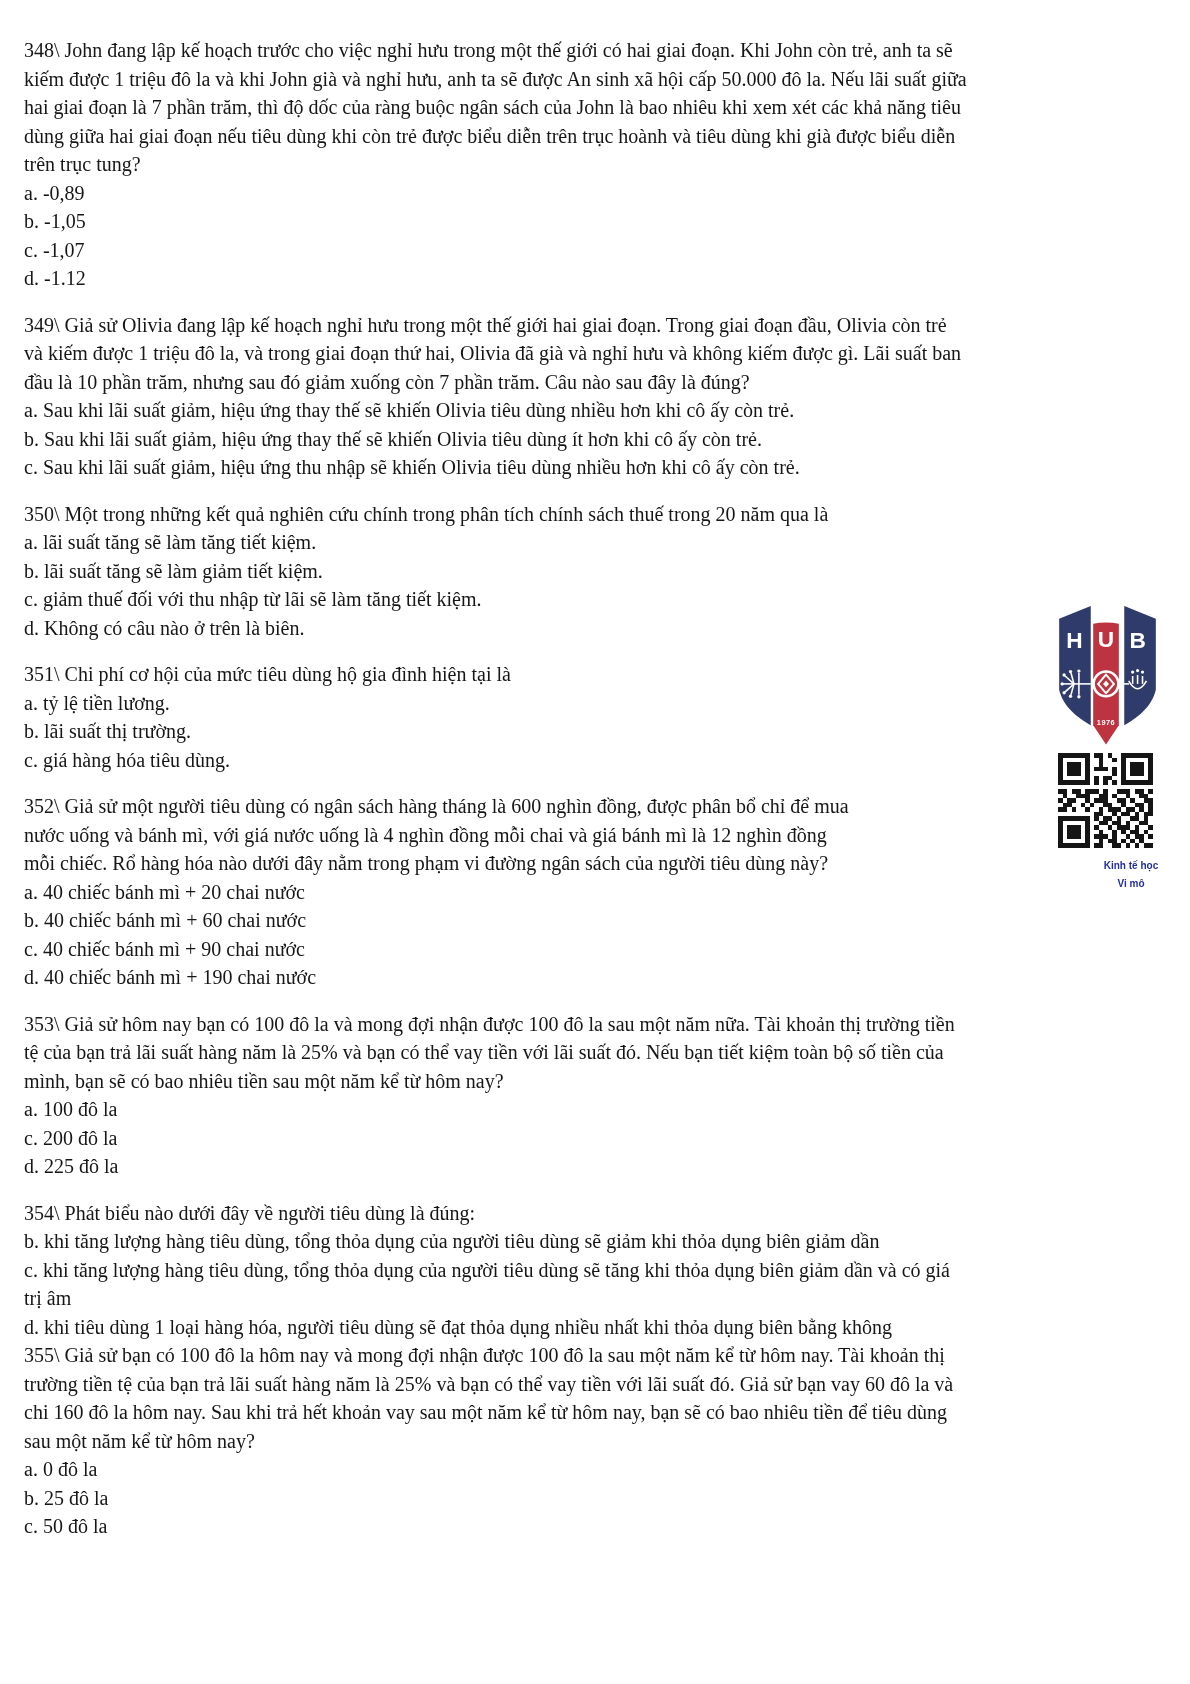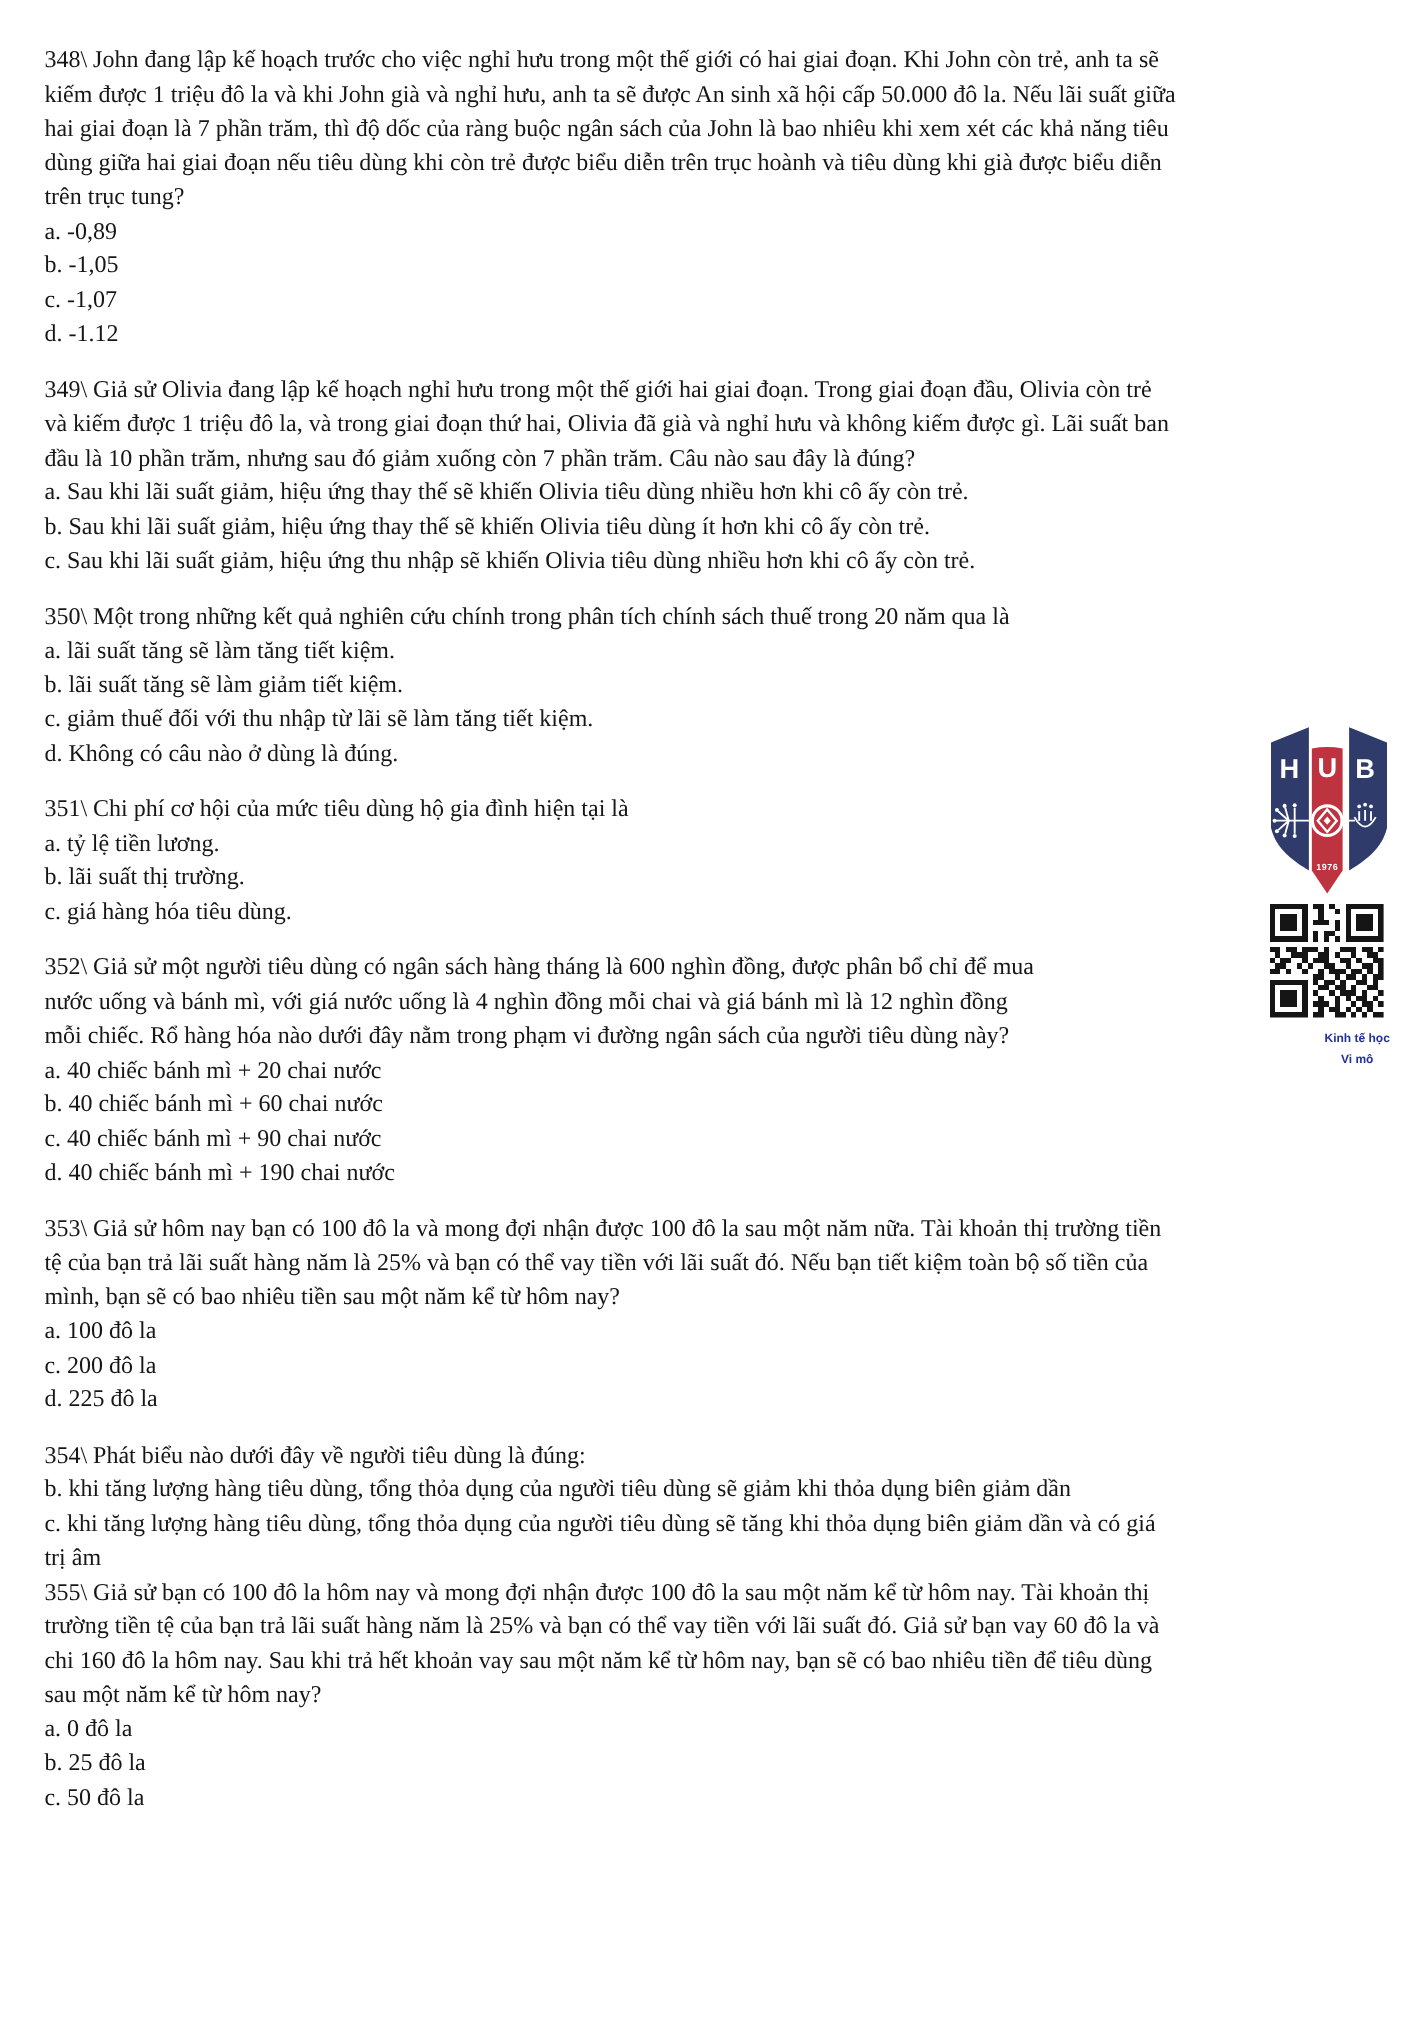--- a/index.html
+++ b/index.html
@@ -5,21 +5,21 @@
   * { margin:0; padding:0; box-sizing:border-box; }
   html,body { background:#ffffff; }
   .page {
     position:relative;
     width:1190px; height:1684px;
     background:#ffffff;
     color:#161616;
     font-family:"Liberation Serif","DejaVu Serif",serif;
     font-size:20px;
     line-height:28.5px;
-    padding:36px 24px 0 37px;
+    padding:36px 24px 0 24px;
     overflow:hidden;
   }
   .question { margin:0 0 18px 0; }
   .question.tight { margin-bottom:0;font-family:Liberation Serif, serif; }
   .stem, .option { white-space:pre; }
   .brand {
     position:absolute; left:1040px; top:605px; width:150px;
     display:block;
   }
   .crest { position:absolute; left:18px; top:0; width:99px; height:143px; }
@@ -64,21 +64,21 @@
     <div class="option">a. Sau khi lãi suất giảm, hiệu ứng thay thế sẽ khiến Olivia tiêu dùng nhiều hơn khi cô ấy còn trẻ.</div>
     <div class="option">b. Sau khi lãi suất giảm, hiệu ứng thay thế sẽ khiến Olivia tiêu dùng ít hơn khi cô ấy còn trẻ.</div>
     <div class="option">c. Sau khi lãi suất giảm, hiệu ứng thu nhập sẽ khiến Olivia tiêu dùng nhiều hơn khi cô ấy còn trẻ.</div>
   </section>
 
   <section class="question">
     <div class="stem">350\ Một trong những kết quả nghiên cứu chính trong phân tích chính sách thuế trong 20 năm qua là</div>
     <div class="option">a. lãi suất tăng sẽ làm tăng tiết kiệm.</div>
     <div class="option">b. lãi suất tăng sẽ làm giảm tiết kiệm.</div>
     <div class="option">c. giảm thuế đối với thu nhập từ lãi sẽ làm tăng tiết kiệm.</div>
-    <div class="option">d. Không có câu nào ở dùng là đúng.</div>
+    <div class="option">d. Không có câu nào ở trên là biên.</div>
   </section>
 
   <section class="question">
     <div class="stem">351\ Chi phí cơ hội của mức tiêu dùng hộ gia đình hiện tại là</div>
     <div class="option">a. tỷ lệ tiền lương.</div>
     <div class="option">b. lãi suất thị trường.</div>
     <div class="option">c. giá hàng hóa tiêu dùng.</div>
   </section>
 
   <section class="question">
@@ -98,20 +98,21 @@
     <div class="option">a. 100 đô la</div>
     <div class="option">c. 200 đô la</div>
     <div class="option">d. 225 đô la</div>
   </section>
 
   <section class="question tight">
     <div class="stem">354\ Phát biểu nào dưới đây về người tiêu dùng là đúng:</div>
     <div class="option">b. khi tăng lượng hàng tiêu dùng, tổng thỏa dụng của người tiêu dùng sẽ giảm khi thỏa dụng biên giảm dần</div>
     <div class="option">c. khi tăng lượng hàng tiêu dùng, tổng thỏa dụng của người tiêu dùng sẽ tăng khi thỏa dụng biên giảm dần và có giá
 trị âm</div>
+    <div class="option">d. khi tiêu dùng 1 loại hàng hóa, người tiêu dùng sẽ đạt thỏa dụng nhiều nhất khi thỏa dụng biên bằng không</div>
   </section>
 
   <section class="question tight">
     <div class="stem">355\ Giả sử bạn có 100 đô la hôm nay và mong đợi nhận được 100 đô la sau một năm kể từ hôm nay. Tài khoản thị
 trường tiền tệ của bạn trả lãi suất hàng năm là 25% và bạn có thể vay tiền với lãi suất đó. Giả sử bạn vay 60 đô la và
 chi 160 đô la hôm nay. Sau khi trả hết khoản vay sau một năm kể từ hôm nay, bạn sẽ có bao nhiêu tiền để tiêu dùng
 sau một năm kể từ hôm nay?</div>
     <div class="option">a. 0 đô la</div>
     <div class="option">b. 25 đô la</div>
     <div class="option">c. 50 đô la</div>

